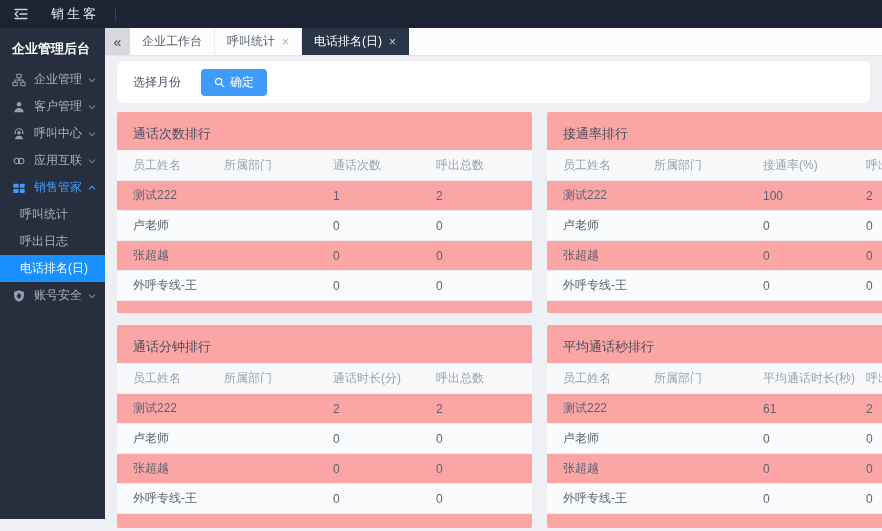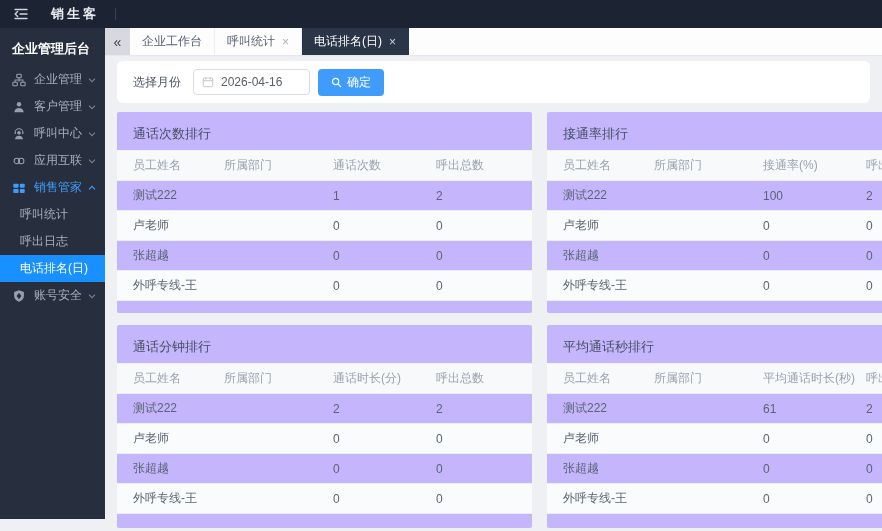--- a/index.html
+++ b/index.html
@@ -5,21 +5,21 @@
   html,body{margin:0;padding:0;}
   body{
     width:882px;height:531px;position:relative;overflow:hidden;
     font-family:"Liberation Sans","DejaVu Sans",sans-serif;
     background:#eef0f4;font-size:12px;
   }
   
   .topbar{position:absolute;top:0;left:0;width:882px;height:28px;background:#1c2433;
     display:flex;align-items:center;padding-left:13px;box-sizing:border-box;z-index:30;}
   .fold-btn{width:16px;height:16px;display:flex;align-items:center;justify-content:center;cursor:pointer;}
-  .brand{color:#e8eaef;font-size:13px;font-weight:bold;letter-spacing:3px;margin-left:22px;}
+  .brand{color:#e8eaef;font-size:13px;font-weight:normal;letter-spacing:3px;margin-left:22px;}
   .topbar-divider{width:1px;height:12px;background:#3a4352;margin-left:16px;}
   
   .sidebar{position:absolute;top:28px;left:0;width:105px;bottom:12px;background:#272f3e;z-index:20;}
   .side-title{color:#ffffff;font-size:13px;font-weight:bold;padding:10px 0 0 12px;height:22px;line-height:22px;
     white-space:nowrap;overflow:hidden;}
   .menu{margin-top:6px;}
   .mi{height:27px;display:flex;align-items:center;padding:0 9px 0 12px;color:#a9b1bf;font-size:12px;cursor:pointer;white-space:nowrap;}
   .mi .ic{width:14px;height:14px;margin-right:8px;flex:0 0 auto;display:flex;align-items:center;}
   .mi .lbl{overflow:hidden;font-family:Liberation Serif, serif;}
   .mi .chev{margin-left:auto;color:#78818f;display:flex;}
@@ -42,21 +42,21 @@
   .content{position:absolute;top:28px;left:0;right:0;bottom:0;padding:5px 12px 0;box-sizing:border-box;overflow:hidden;background:#eef0f4;}
   .filter-card{background:#ffffff;height:42px;display:flex;align-items:center;padding-left:16px;box-sizing:border-box;
     margin-bottom:9px;border-radius:6px;}
   .filter-label{color:#4c5466;font-size:12px;margin-right:12px;}
   .date-input{width:117px;height:26px;border:1px solid #d9dce3;border-radius:4px;background:#fff;
     display:flex;align-items:center;gap:7px;padding-left:8px;box-sizing:border-box;cursor:text;}
   .date-input .val{color:#5a6066;font-size:12px;}
   .submit-btn{margin-left:8px;height:27px;padding:0 13px;background:#3f9cfb;border:none;border-radius:4px;
     color:#ffffff;font-size:12px;display:flex;align-items:center;gap:5px;cursor:pointer;}
   .panels-grid{display:grid;grid-template-columns:415px 415px;grid-template-rows:201px 203px;column-gap:15px;row-gap:12px;width:845px;}
-  .panel{background:#c4b5fd;border-radius:2px;overflow:hidden;}
+  .panel{background:#fca5a5;border-radius:2px;overflow:hidden;}
   .panel-title{padding:13px 16px 7px;font-size:13px;color:#454e60;}
   table{width:100%;border-collapse:collapse;table-layout:fixed;font-size:12px;}
   th{font-weight:normal;text-align:left;color:#9aa2ae;height:27px;background:#f8f9fb;
     border-top:1px solid #f1f2f5;border-bottom:1px solid #ebeef5;overflow:hidden;white-space:nowrap;}
   td{height:27px;color:#5b6472;border-bottom:1px solid #ebeef5;overflow:hidden;white-space:nowrap;}
   th:first-child,td:first-child{padding-left:16px;}
   tbody tr:nth-child(even) td{background:#fafbfc;}
   svg{display:block;}
 </style>
 </head>
@@ -197,29 +197,20 @@
     <div class="tab active">
       <span>电话排名(日)</span>
       <span class="x">×</span>
     </div>
   </div>
 
   <div class="content">
 
     <div class="filter-card">
       <span class="filter-label">选择月份</span>
-      <div class="date-input">
-        <span>
-          <svg width="12" height="12" viewBox="0 0 14 14" fill="none" stroke="#c0c4cc" stroke-width="1.1">
-            <rect x="1.5" y="2.5" width="11" height="10" rx="1"></rect>
-            <path d="M1.5 5.5h11M4.5 1v3M9.5 1v3"></path>
-          </svg>
-        </span>
-        <span class="val">2026-04-16</span>
-      </div>
       <button class="submit-btn">
         <span>
           <svg width="11" height="11" viewBox="0 0 12 12" fill="none" stroke="#ffffff" stroke-width="1.3" stroke-linecap="round">
             <circle cx="5" cy="5" r="3.4"></circle>
               <path d="M7.7 7.7 10.6 10.6"></path>
           </svg>
         </span>
         <span>确定</span>
       </button>
     </div>

